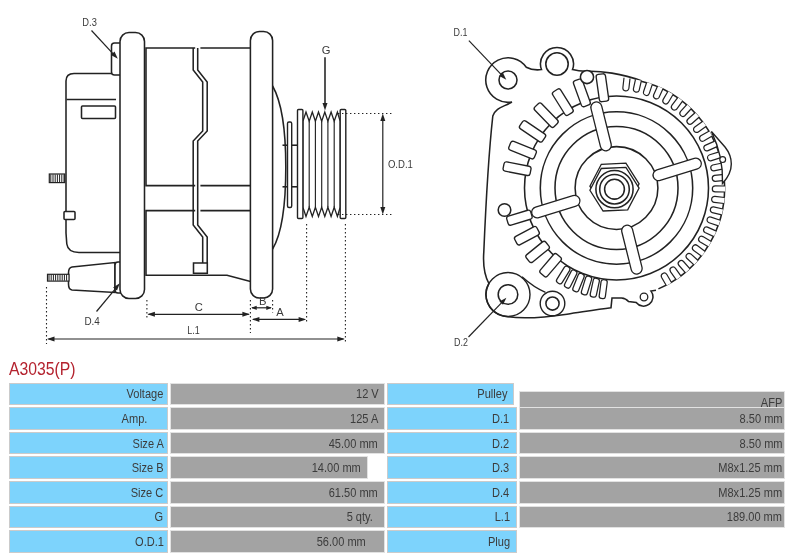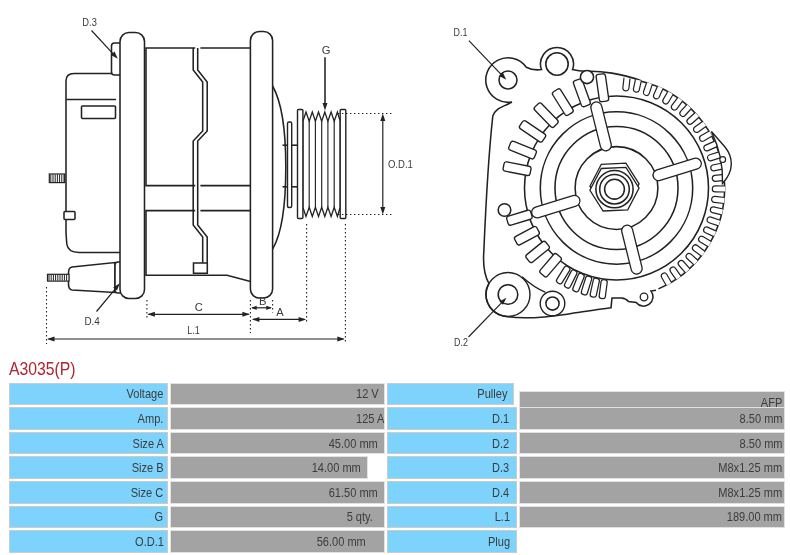--- a/index.html
+++ b/index.html
@@ -181,24 +181,24 @@
     </div>
 <div class="cell w" style="left:169.5px;top:382.50px;width:215.8px;padding-right:6px">
       <span>12 V</span>
     </div>
 <div class="cell g" style="left:387.3px;top:382.50px;width:127px;padding-right:6px">
       <span>Pulley</span>
     </div>
 <div class="cell w" style="left:518.6px;top:391px;width:266.9px;padding-right:2px">
       <span>AFP</span>
     </div>
-<div class="cell g" style="left:9.0px;top:407.12px;width:158.5px;padding-right:3px">
+<div class="cell g" style="left:9.0px;top:407.12px;width:158.5px;padding-right:19px">
       <span>Amp.</span>
     </div>
-<div class="cell w" style="left:169.5px;top:407.12px;width:215.8px;">
+<div class="cell w" style="left:169.5px;top:407.12px;width:215.8px;padding-right:6px">
       <span>125 A</span>
     </div>
 <div class="cell g" style="left:387.3px;top:407.12px;width:129.3px;padding-right:6px">
       <span>D.1</span>
     </div>
 <div class="cell w" style="left:518.6px;top:407.12px;width:266.9px;padding-right:2px">
       <span>8.50 mm</span>
     </div>
 <div class="cell g" style="left:9.0px;top:431.74px;width:158.5px;padding-right:3px">
       <span>Size A</span>

